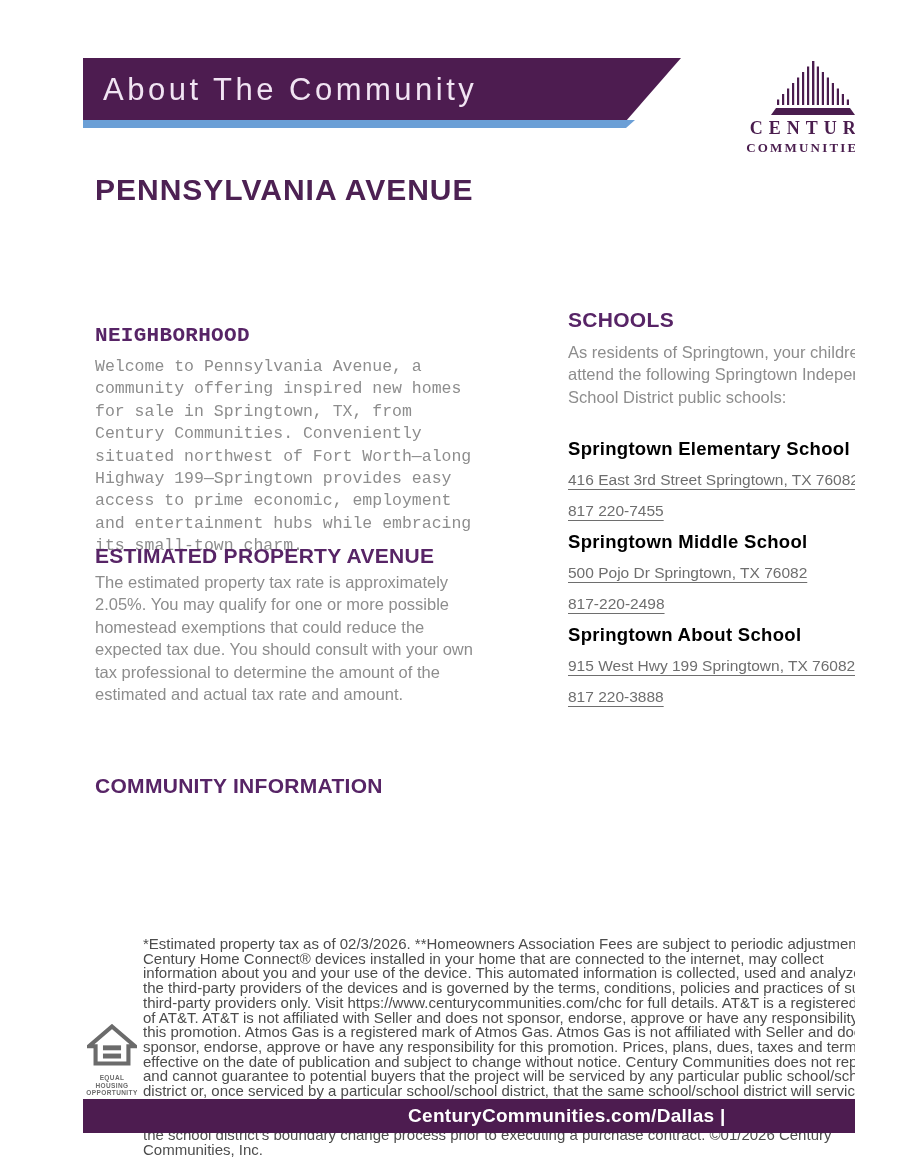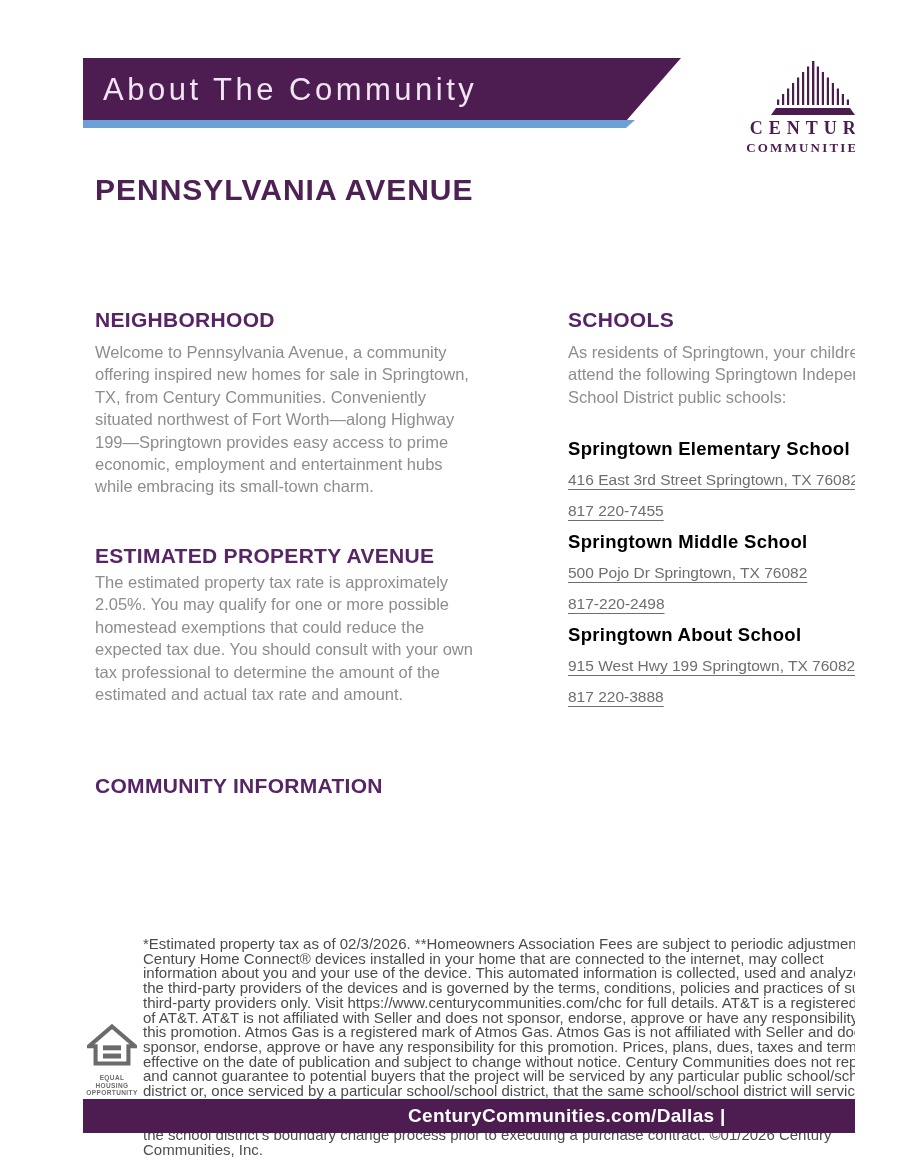--- a/index.html
+++ b/index.html
@@ -83,21 +83,21 @@
     font-weight: 800;
     color: #572466;
     letter-spacing: 0.3px;
     margin-bottom: 9px;
   }
   .section .body {
     font-size: 16.5px;
     line-height: 22.4px;
     color: #8d8d8d;
   }
-  .sec-neighborhood { left: 50px; top: 292px; }
+  .sec-neighborhood { left: 50px; top: 308px; font-family: Liberation Mono, monospace; }
   .sec-taxes        { left: 50px; top: 528px; }
   .sec-taxes h2     { margin-bottom: 3px; }
   .sec-community    { left: 50px; top: 758px; }
 
   .sec-schools { left: 523px; top: 292px; width: 345px; }
   .schools-intro {
     font-size: 16.5px;
     line-height: 22.4px;
     color: #8d8d8d;
     margin-bottom: 30px;

